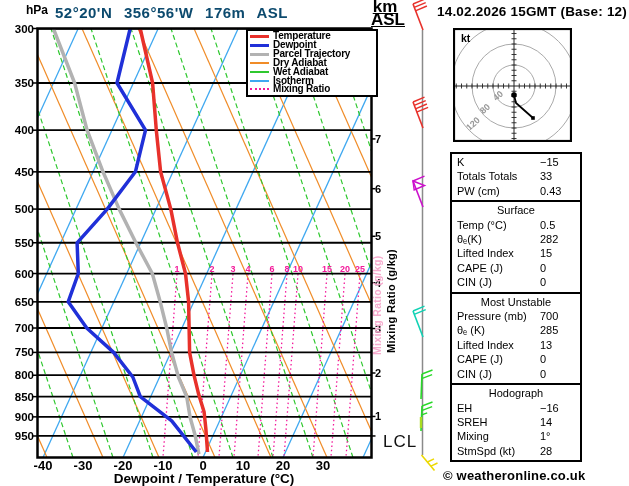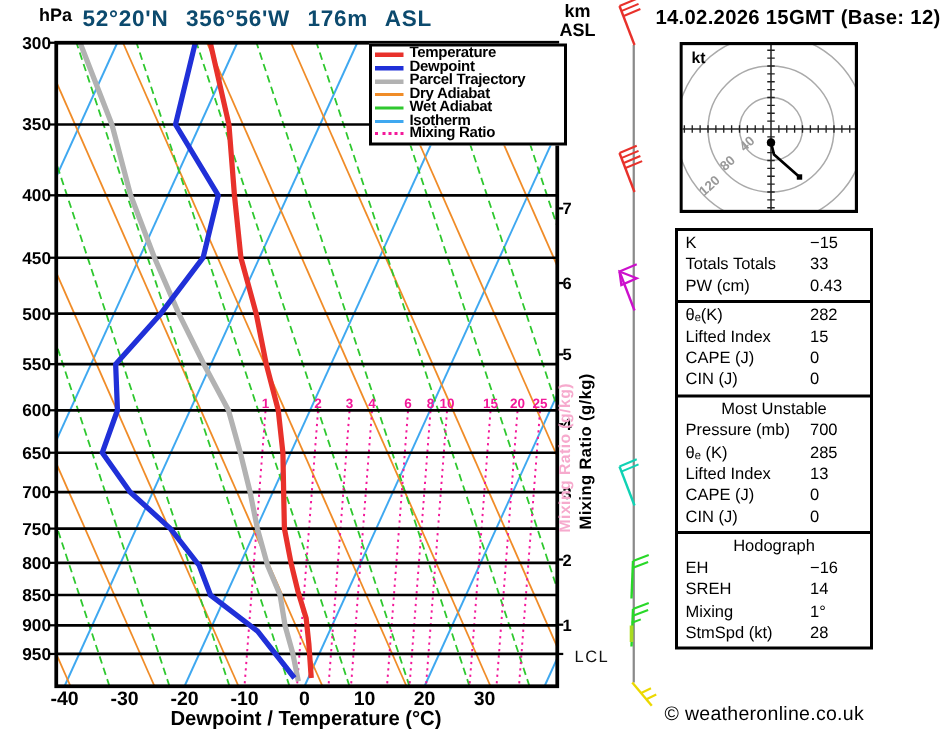--- a/index.html
+++ b/index.html
@@ -1,33 +1,33 @@
 <!DOCTYPE html>
 <html><head>
 <meta charset="utf-8">
 <style>
   html,body{margin:0;padding:0;background:#fff;}
   body{width:629px;height:486px;position:relative;overflow:hidden;
        font-family:"Liberation Sans",sans-serif;-webkit-font-smoothing:none;}
   .abs{position:absolute;}
   #title{left:55px;top:4px;font-size:15px;font-weight:bold;word-spacing:7px;letter-spacing:.5px;color:#0c4a6e;}
   #hpa-unit{left:15px;top:3px;font-size:12px;font-weight:bold;margin-left:11px;}
-  #km-head{left:371px;top:1px;width:28px;text-align:center;font-size:12px;font-weight:bold;line-height:12.5px;}
+  #km-head{left:371px;top:1px;width:28px;text-align:center;font-size:17px;font-weight:bold;line-height:12.5px;text-decoration:underline;}
   #date{right:2px;top:4px;font-size:13.5px;font-weight:bold;letter-spacing:.2px;margin-left:16px;}
   #legend{left:246px;top:29px;width:124px;height:62px;border:2px solid #000;background:#fff;
           display:flex;flex-direction:column;justify-content:space-around;padding:1px 2px;z-index:5;}
   .lg-row{display:flex;align-items:center;height:8px;}
   .lg-swatch{width:19px;margin-right:4px;flex:none;}
   .lg-label{font-size:10px;font-weight:bold;line-height:8px;white-space:nowrap;letter-spacing:-.2px;}
   #mix-label-black{left:385px;top:198px;height:205px;font-size:11px;font-weight:bold;
       writing-mode:vertical-rl;transform:rotate(180deg);text-align:center;letter-spacing:.3px;}
   #mix-label-pink{left:371px;top:205px;height:200px;font-size:10.5px;font-weight:bold;color:#f6aacd;
       writing-mode:vertical-rl;transform:rotate(180deg);text-align:center;letter-spacing:.3px;}
-  #lcl{left:383px;top:432px;font-size:11px;color:#111;letter-spacing:1px;}
-  #copyright{left:443px;top:468px;font-size:13px;font-weight:normal;letter-spacing:.2px;}
+  #lcl{left:383px;top:432px;font-size:17px;color:#111;letter-spacing:1px;}
+  #copyright{left:443px;top:468px;font-size:13px;font-weight:bold;letter-spacing:.2px;}
   #table{left:450px;top:152px;width:128px;border:2px solid #000;background:#fff;font-size:11px;}
   .tsec{border-top:2px solid #000;padding:1px 0 2px 0;}
   .tsec:first-child{border-top:none;}
   .t-head{text-align:center;line-height:14.4px;font-weight:normal;}
   .t-row{position:relative;line-height:14.4px;padding-left:5px;white-space:nowrap;}
   .t-val{position:absolute;left:88px;top:0;}
   svg text{font-family:"Liberation Sans",sans-serif;}
 </style>
 </head>
 <body>
@@ -334,20 +334,22 @@
     <rect x="1" y="1" width="117" height="112" fill="none" stroke="#000" stroke-width="2.2"></rect>
   </svg>
 
 <div class="abs" id="table">
     <div class="tsec">
       <div class="t-row"><span>K</span><span class="t-val">−15</span></div>
       <div class="t-row"><span>Totals Totals</span><span class="t-val">33</span></div>
       <div class="t-row"><span>PW (cm)</span><span class="t-val">0.43</span></div>
     </div>
     <div class="tsec">
+      <div class="t-head">Surface</div>
+      <div class="t-row"><span>Temp (°C)</span><span class="t-val">0.5</span></div>
       <div class="t-row"><span>θₑ(K)</span><span class="t-val">282</span></div>
       <div class="t-row"><span>Lifted Index</span><span class="t-val">15</span></div>
       <div class="t-row"><span>CAPE (J)</span><span class="t-val">0</span></div>
       <div class="t-row"><span>CIN (J)</span><span class="t-val">0</span></div>
     </div>
     <div class="tsec">
       <div class="t-head">Most Unstable</div>
       <div class="t-row"><span>Pressure (mb)</span><span class="t-val">700</span></div>
       <div class="t-row"><span>θₑ (K)</span><span class="t-val">285</span></div>
       <div class="t-row"><span>Lifted Index</span><span class="t-val">13</span></div>

